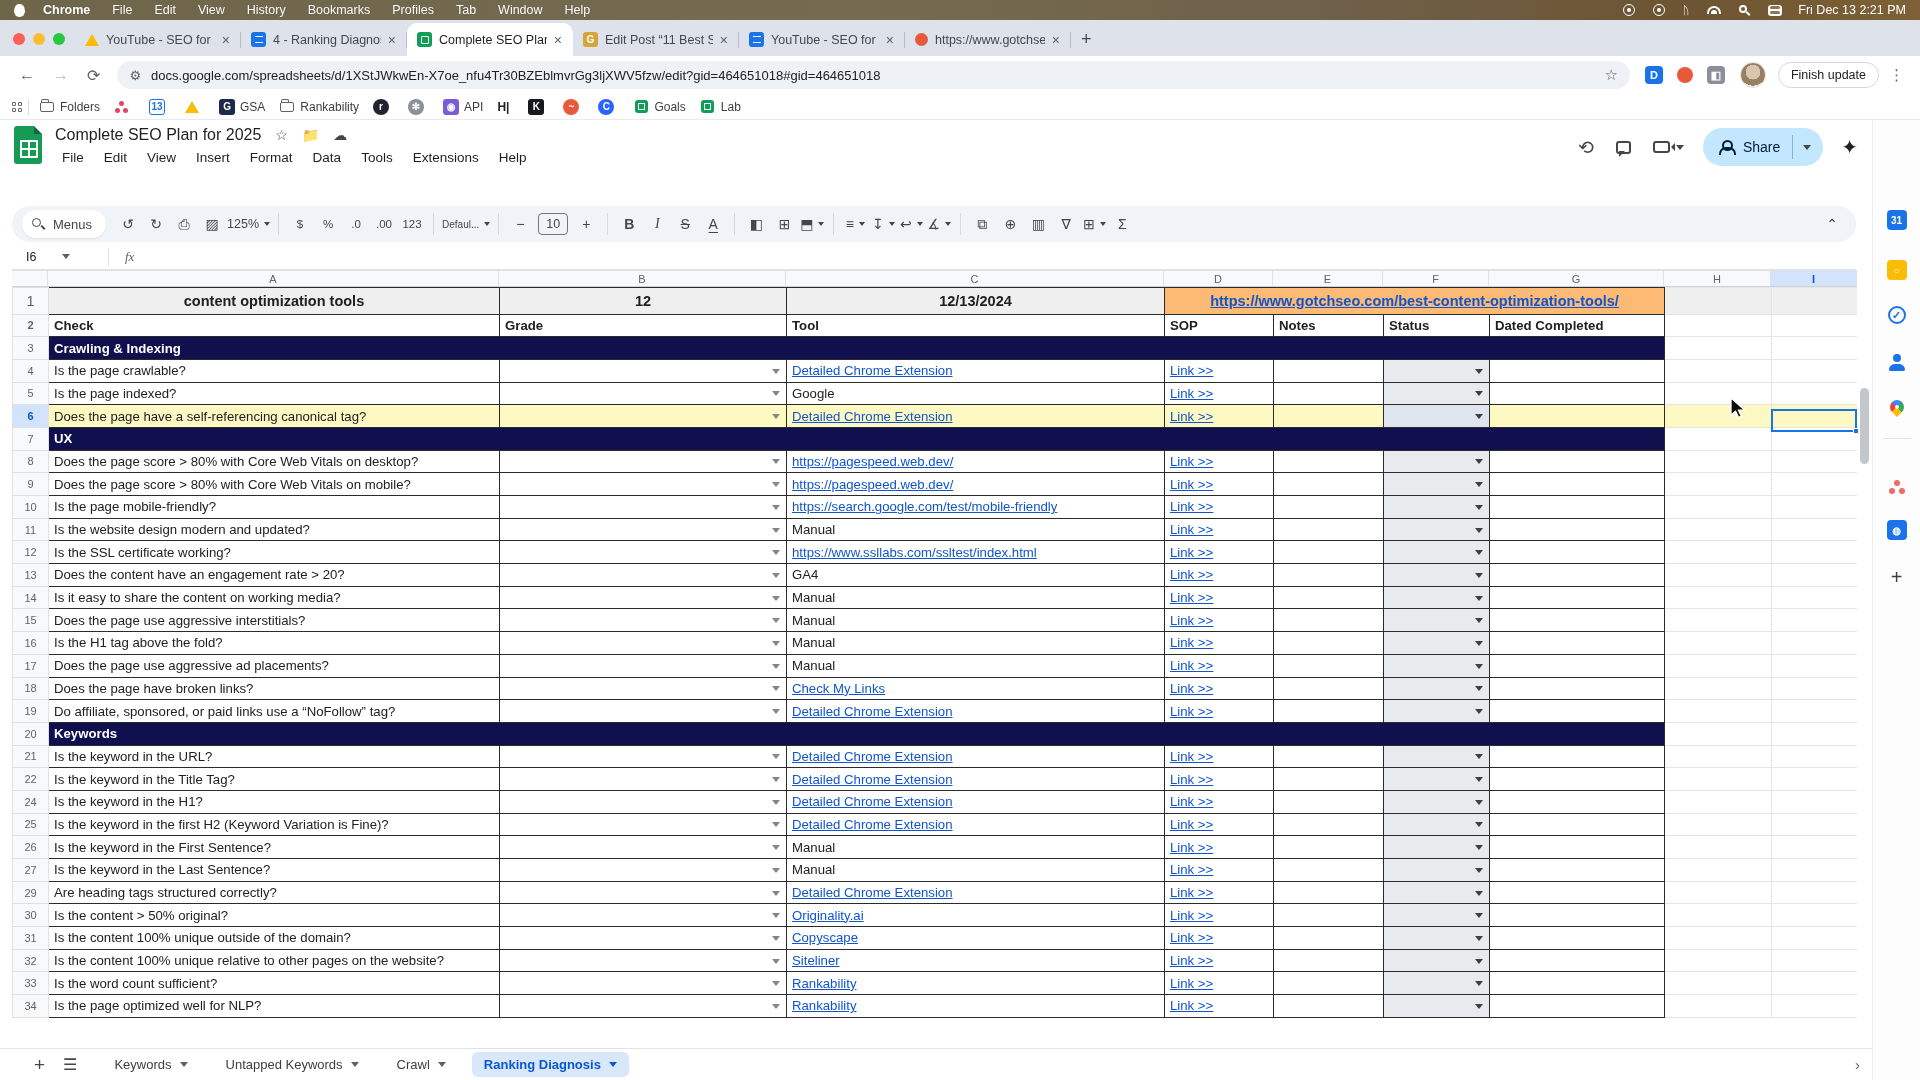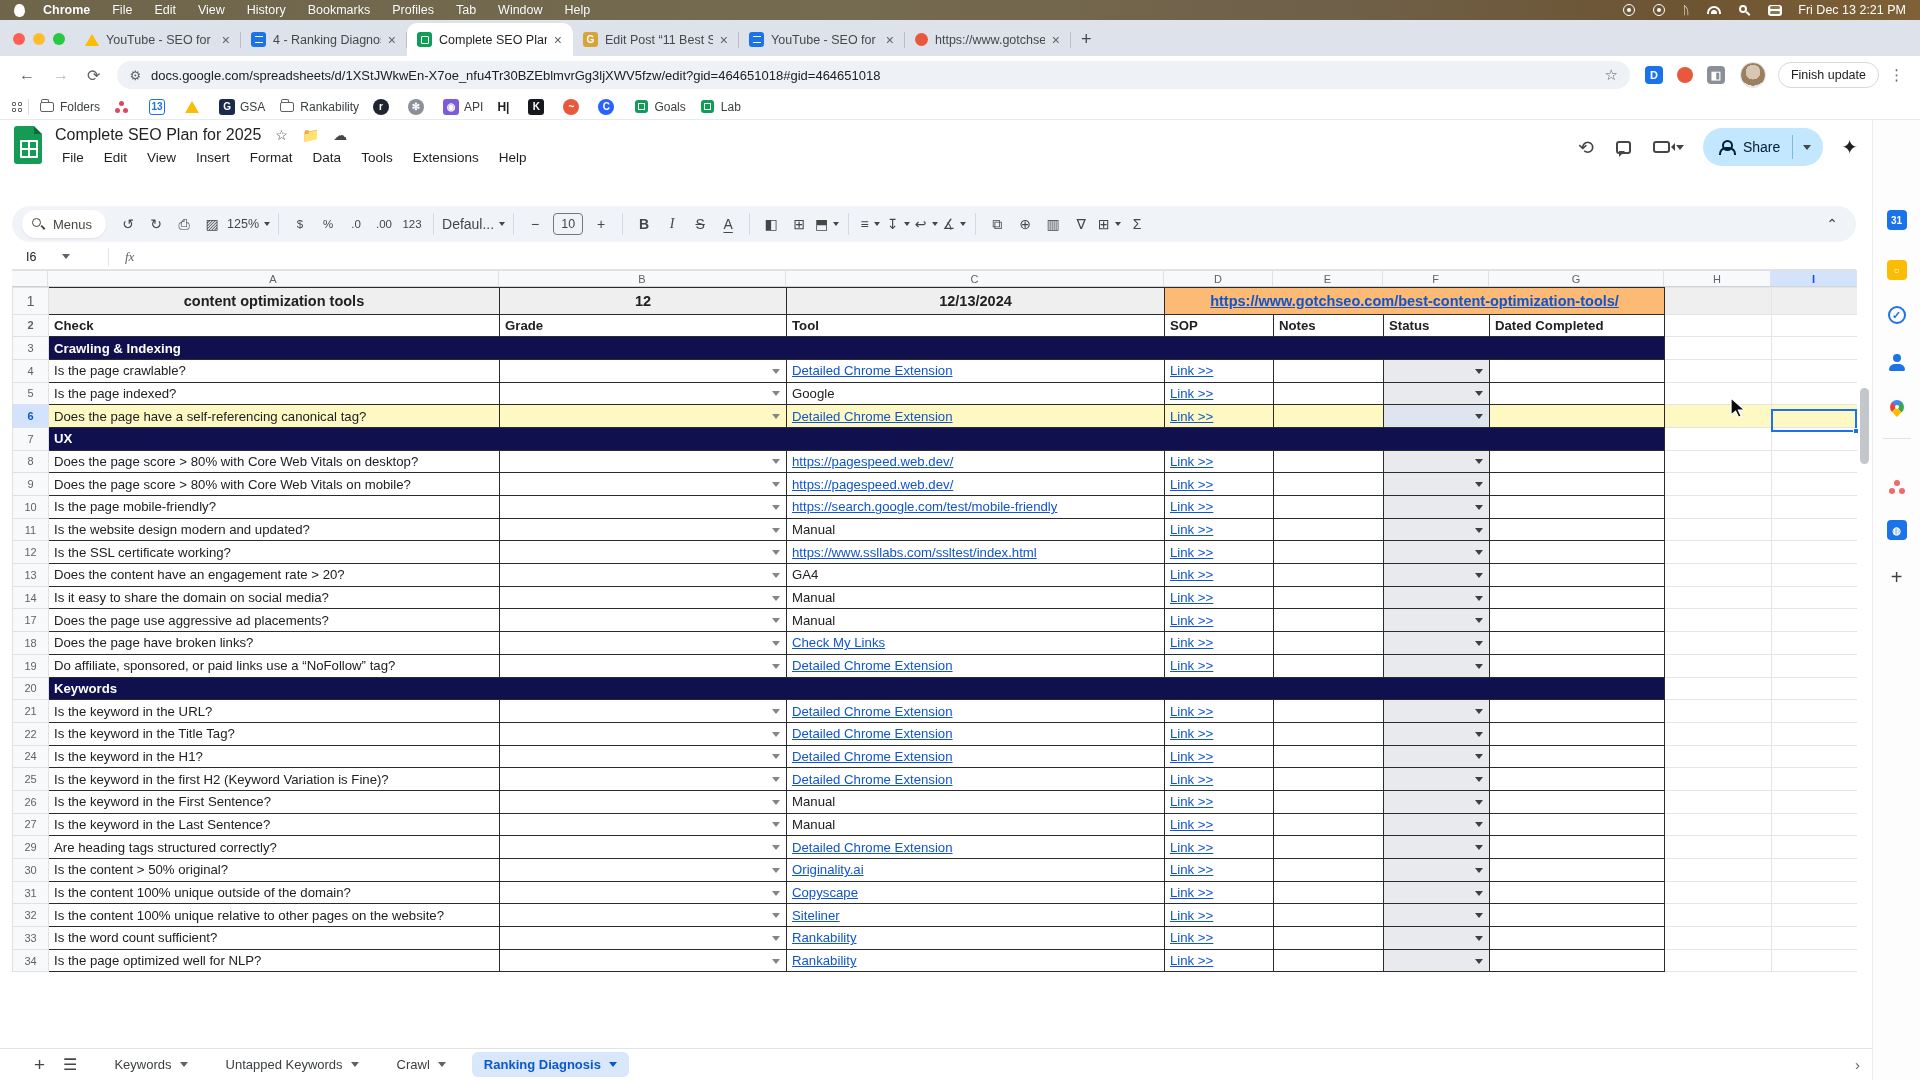--- a/index.html
+++ b/index.html
@@ -423,21 +423,21 @@
           <span class="tb">⎙</span>
           <span class="tb">▨</span>
           <span class="tb" style="font-size: 12.5px;">125%<span class="caret"></span></span>
           <span class="tbdiv"></span>
           <span class="tb small">$</span>
           <span class="tb small">%</span>
           <span class="tb small">.0</span>
           <span class="tb small">.00</span>
           <span class="tb small">123</span>
           <span class="tbdiv"></span>
-          <span class="tb" style="font-size: 14px;">Defaul...<span class="caret"></span></span>
+          <span class="tb" style="font-size: 10px;">Defaul...<span class="caret"></span></span>
           <span class="tbdiv"></span>
           <span class="tb">−</span>
           <span class="tb">
             <span class="sizebox">10</span>
           </span>
           <span class="tb">+</span>
           <span class="tbdiv"></span>
           <span class="tb b">B</span>
           <span class="tb i">I</span>
           <span class="tb strike">S</span>
@@ -671,21 +671,53 @@
               <td></td>
               <td class="statuscell">
                 <span class="ddchev dark"></span>
               </td>
               <td></td>
               <td class="lite"></td>
               <td class="lite"></td>
             </tr>
             <tr>
               <td class="rownum">14</td>
-              <td>Is it easy to share the domain on social media?</td>
+              <td>Is it easy to share the content on working media?</td>
+              <td class="gradecell">
+                <span class="ddchev"></span>
+              </td>
+              <td>Manual</td>
+              <td><a class="slink" href="#">Link &gt;&gt;</a></td>
+              <td></td>
+              <td class="statuscell">
+                <span class="ddchev dark"></span>
+              </td>
+              <td></td>
+              <td class="lite"></td>
+              <td class="lite"></td>
+            </tr>
+            <tr>
+              <td class="rownum">15</td>
+              <td>Does the page use aggressive interstitials?</td>
+              <td class="gradecell">
+                <span class="ddchev"></span>
+              </td>
+              <td>Manual</td>
+              <td><a class="slink" href="#">Link &gt;&gt;</a></td>
+              <td></td>
+              <td class="statuscell">
+                <span class="ddchev dark"></span>
+              </td>
+              <td></td>
+              <td class="lite"></td>
+              <td class="lite"></td>
+            </tr>
+            <tr>
+              <td class="rownum">16</td>
+              <td>Is the H1 tag above the fold?</td>
               <td class="gradecell">
                 <span class="ddchev"></span>
               </td>
               <td>Manual</td>
               <td><a class="slink" href="#">Link &gt;&gt;</a></td>
               <td></td>
               <td class="statuscell">
                 <span class="ddchev dark"></span>
               </td>
               <td></td>

